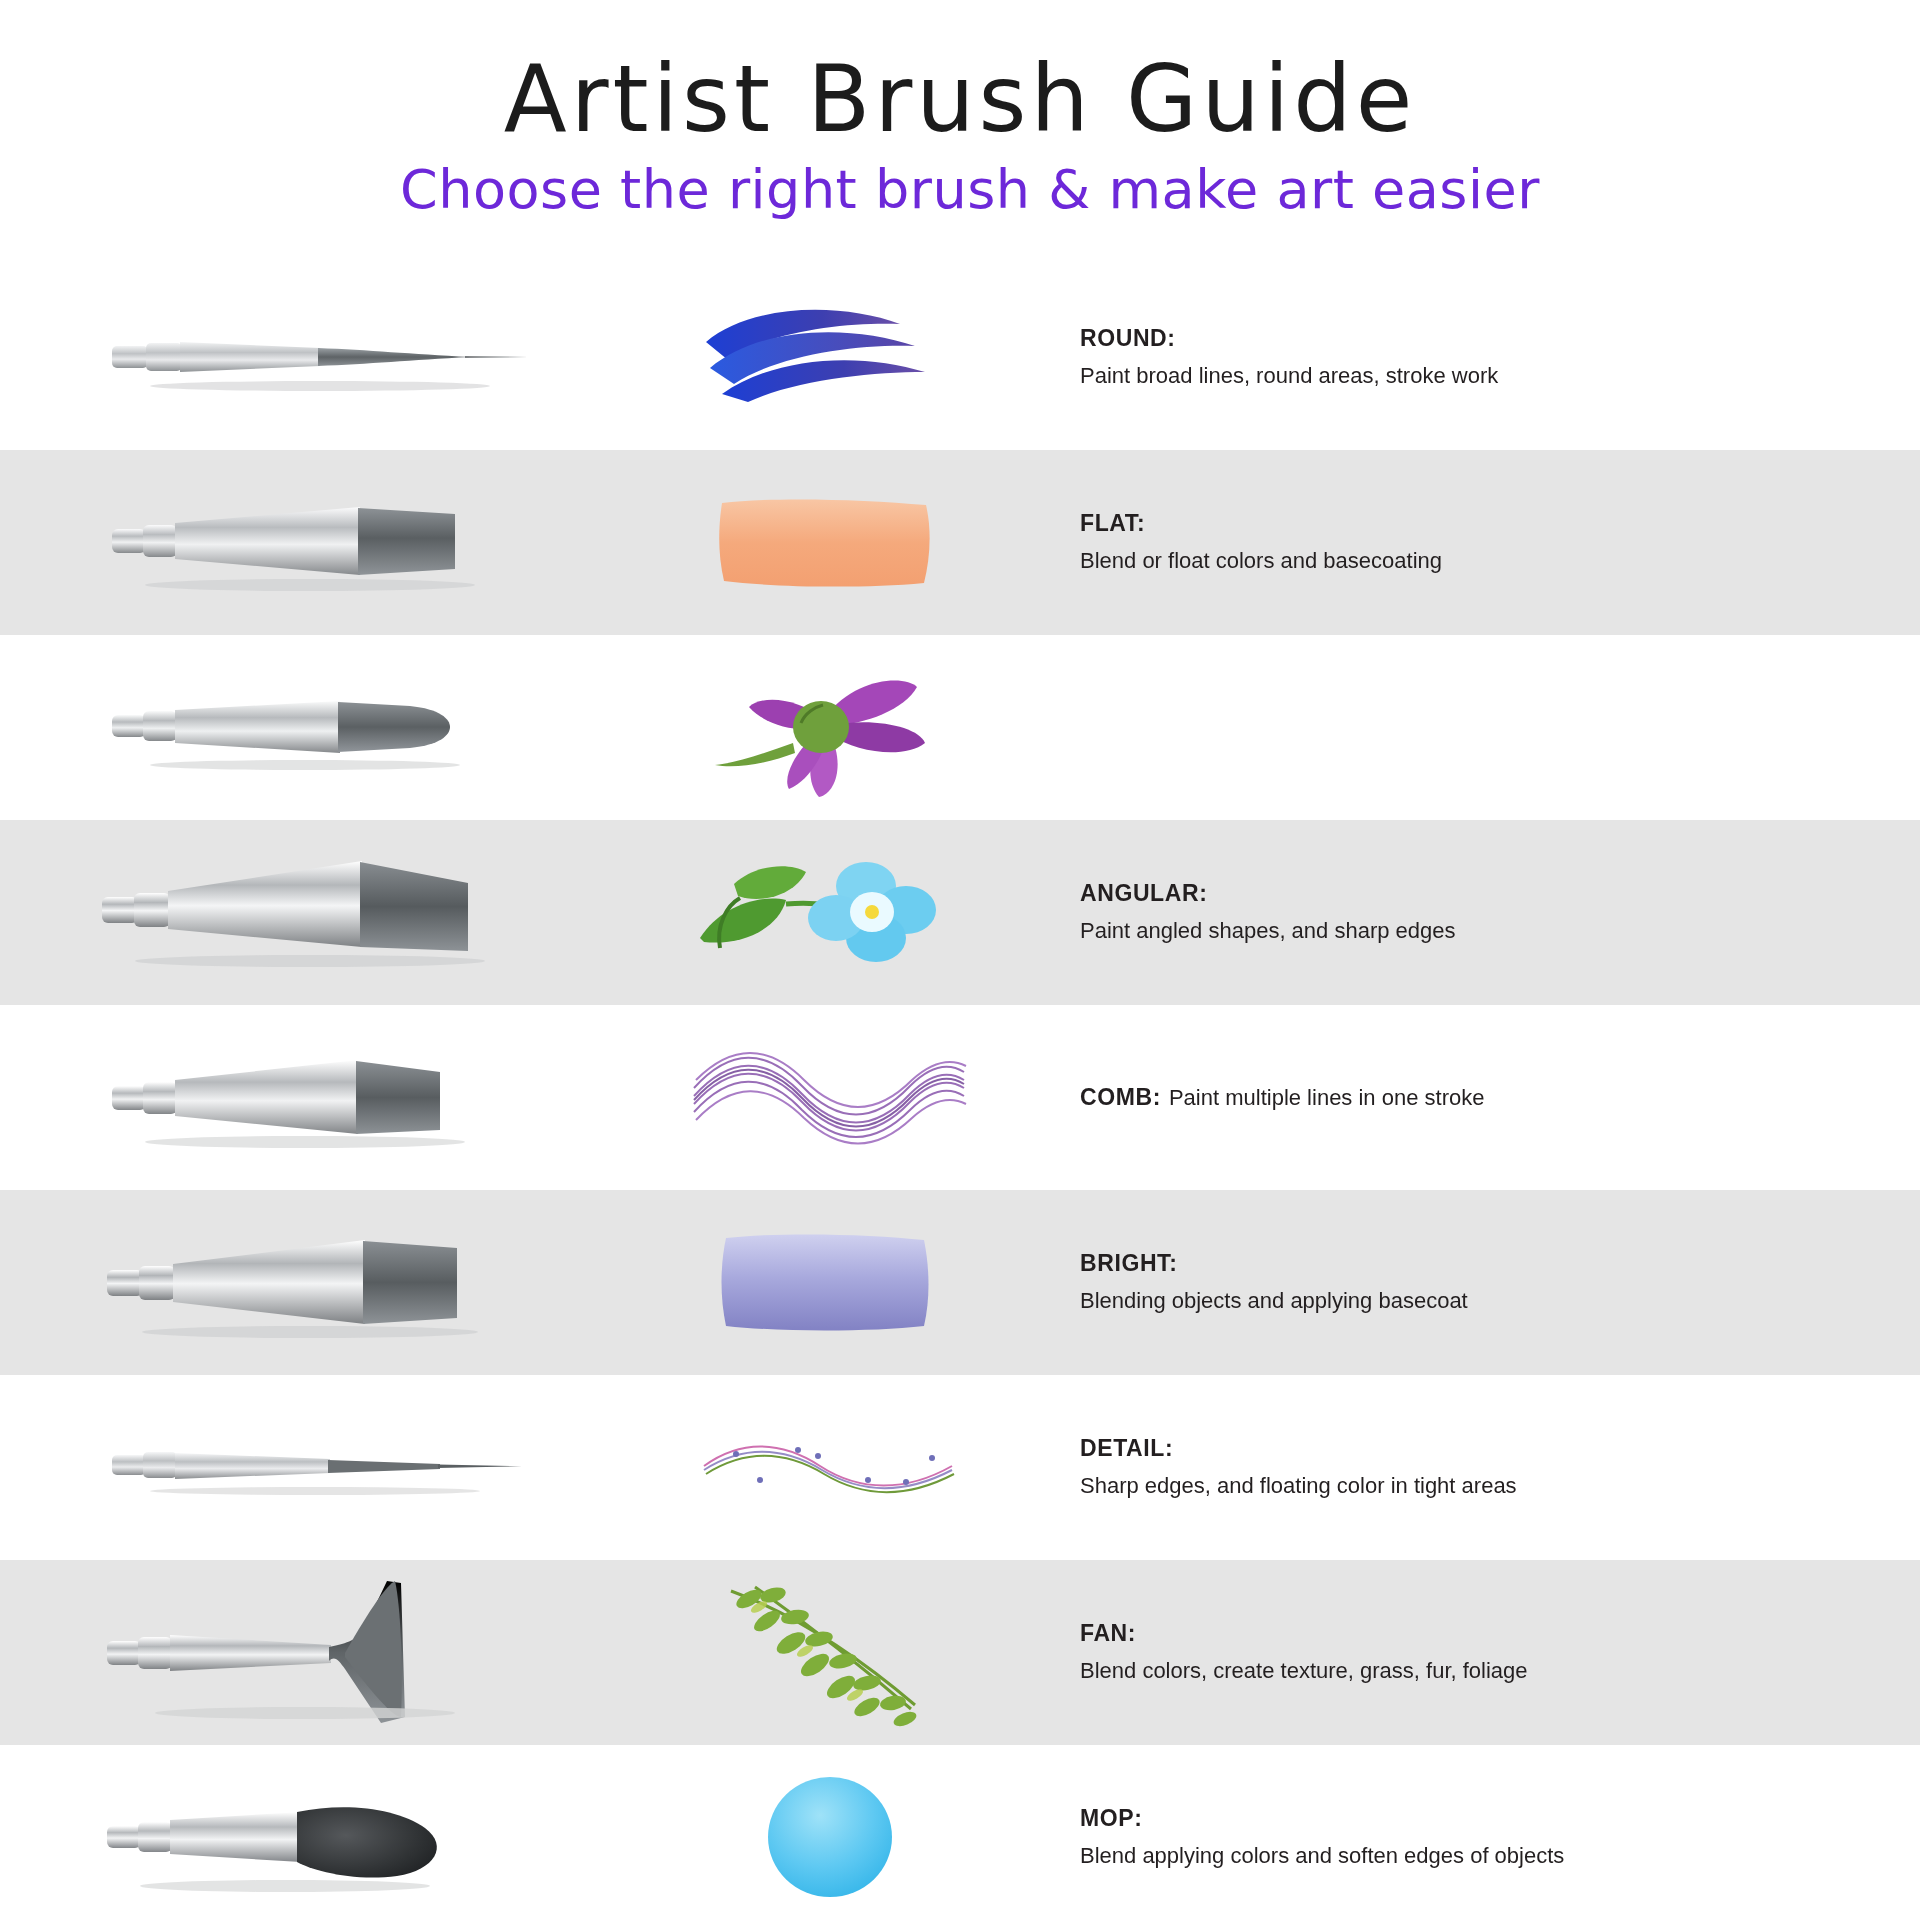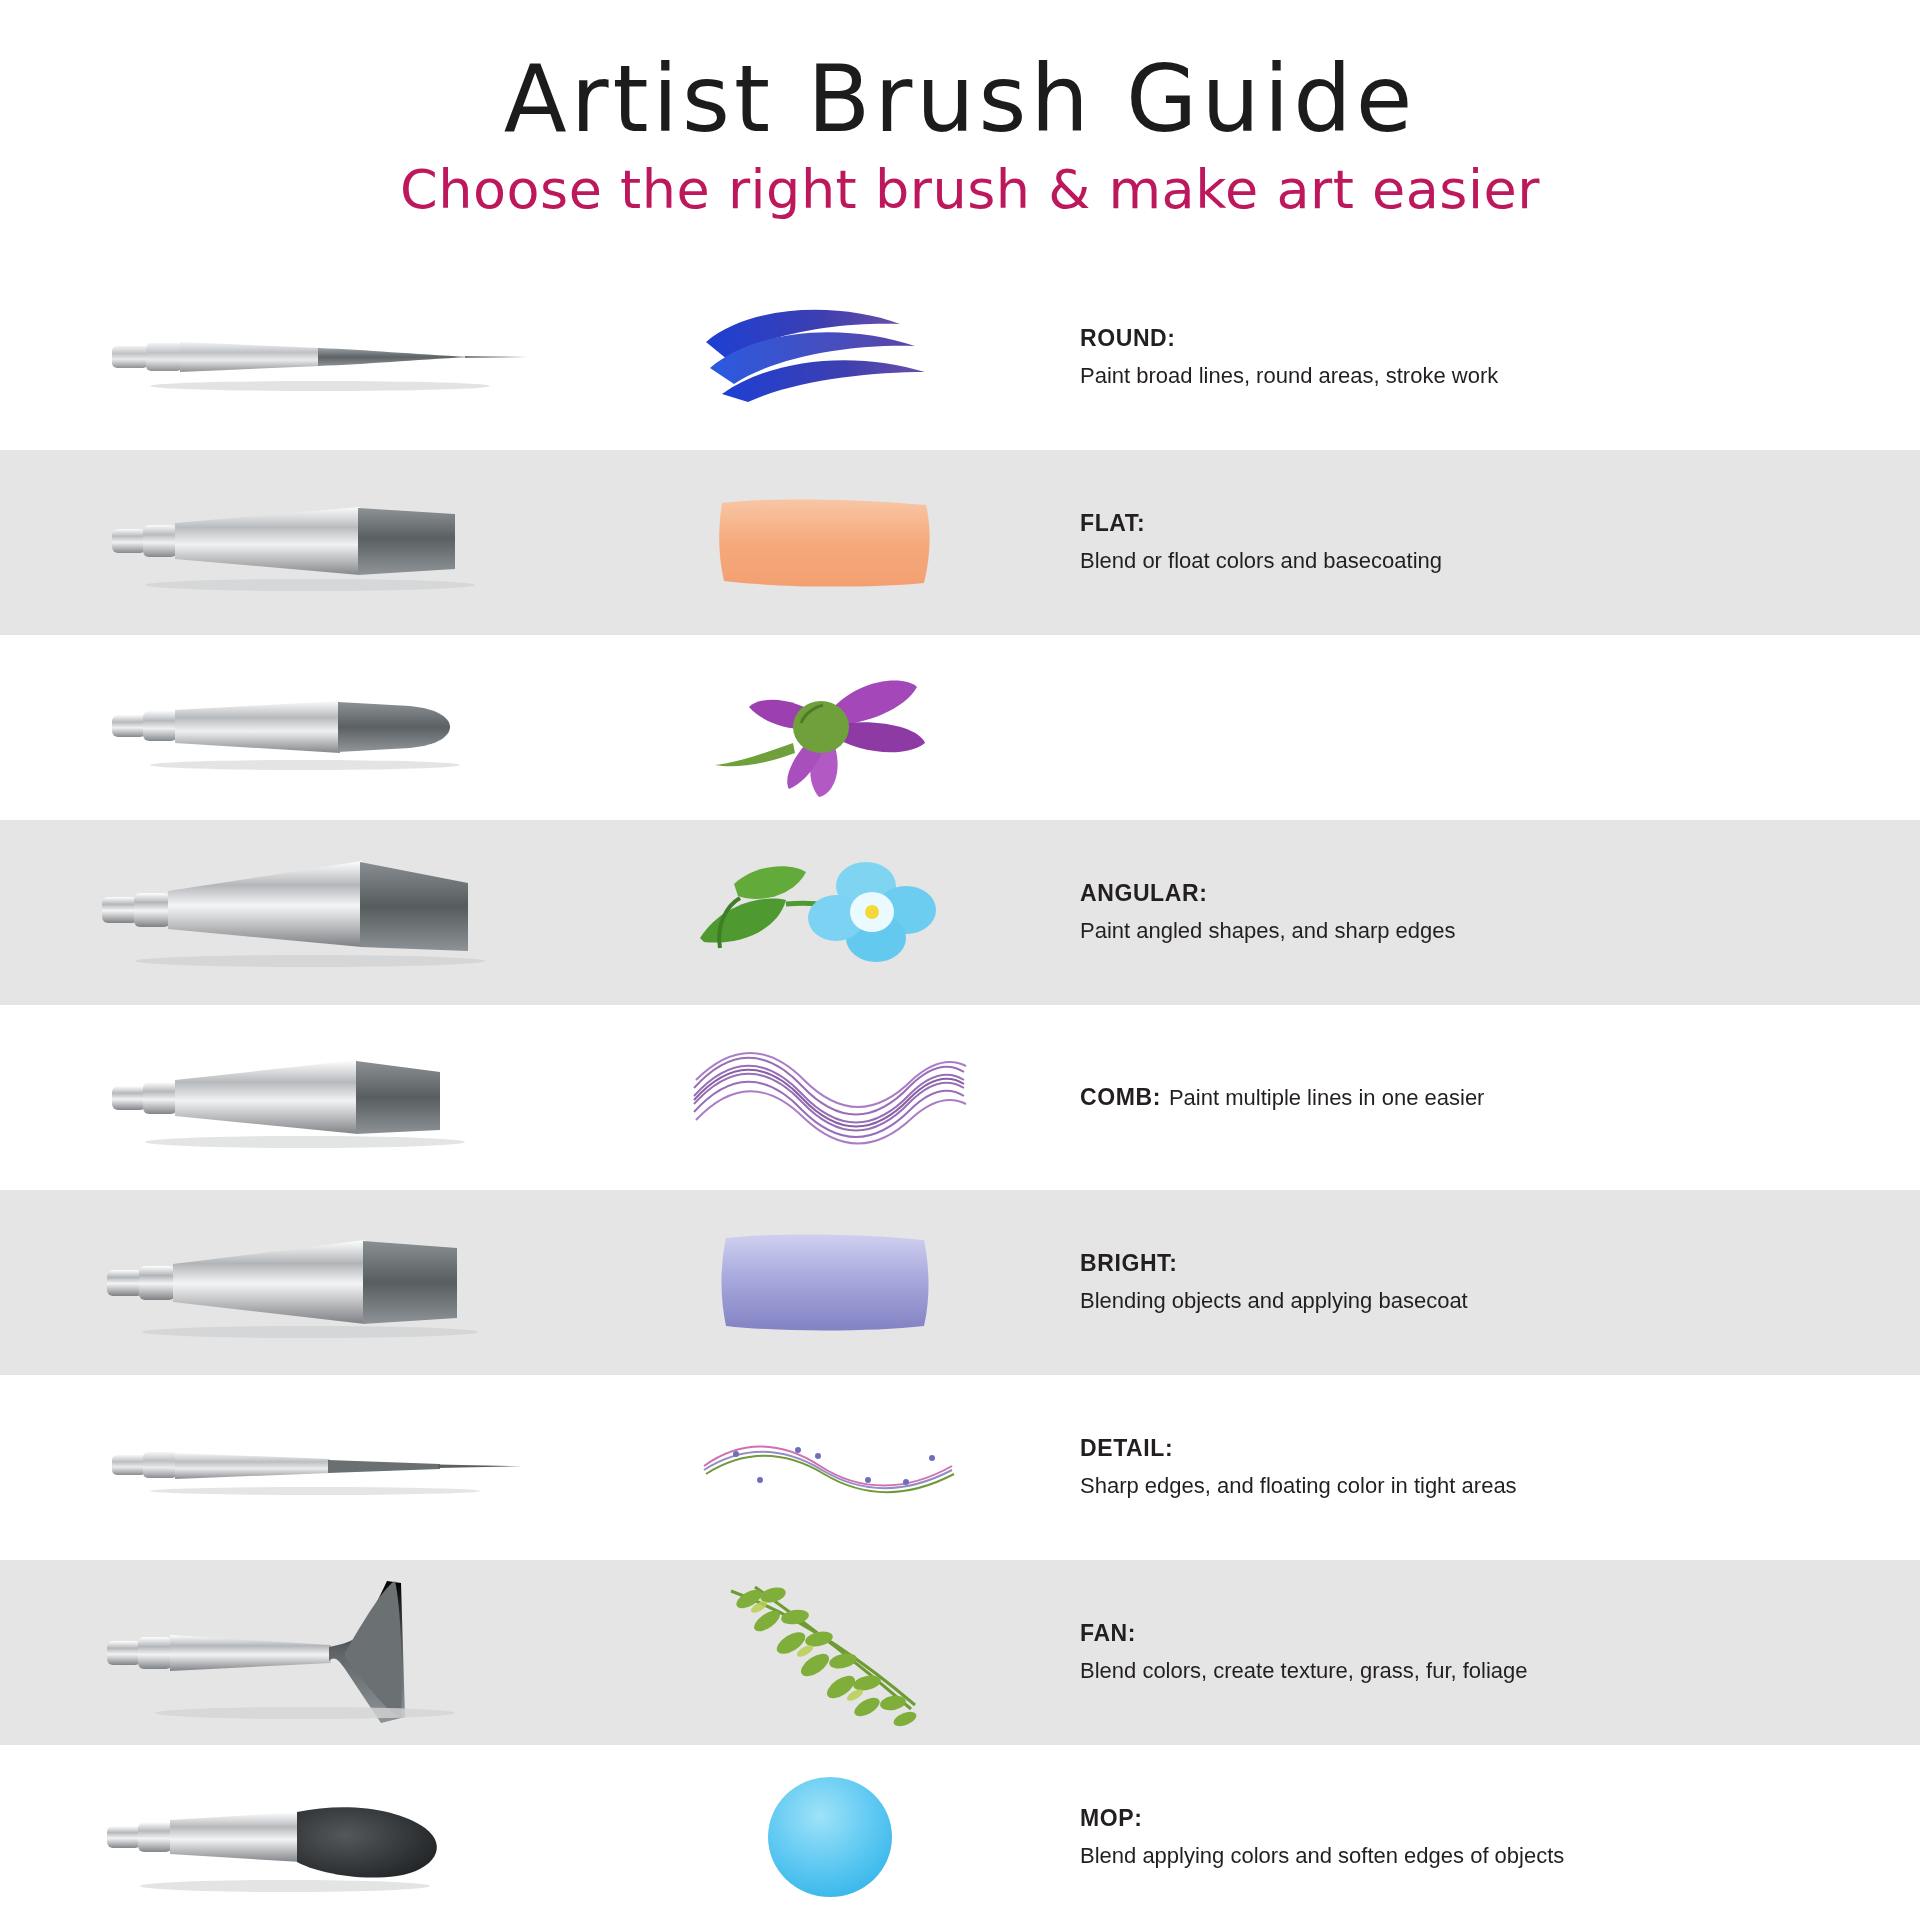--- a/index.html
+++ b/index.html
@@ -27,21 +27,21 @@
     letter-spacing: 4px;
     color: #1c1c1c;
     line-height: 1.0;
     margin: 16px;
   }
   .subtitle {
     font-family: "DejaVu Sans", sans-serif;
     font-size: 54px;
     font-weight: 400;
     letter-spacing: 0.5px;
-    color: #be185d;
+    color: #6d28d9;
     margin: 14px 8px 0 0;
     line-height: 1.05;
     padding-left: 28px;
   }
 
   
   .rows {
     margin-top: 46px;
     position: relative;
   }
@@ -318,21 +318,21 @@
           <path d="M4,62 C40,22 76,22 112,60 C148,98 184,98 220,60 C240,40 258,36 274,46"></path>
           <path d="M4,46 C40,6 76,6 112,44 C148,82 184,82 220,44 C240,24 258,20 274,30"></path>
           <path d="M4,70 C40,30 76,30 112,68 C148,104 184,104 220,68 C240,48 258,44 274,54"></path>
           <path d="M6,38 C42,2 78,2 114,38 C150,74 186,74 222,38 C242,20 260,16 276,24" stroke="#a06fc0"></path>
           <path d="M6,78 C42,40 78,40 114,76 C150,110 186,110 222,76 C242,58 260,54 276,62" stroke="#a06fc0"></path>
           <path d="M4,58 C40,18 76,18 112,56 C148,94 184,94 220,56 C240,36 258,32 274,42" stroke="#7a4f9c"></path>
         </g>
       </svg>
     </div>
     <div class="cell-text">
-      <p class="lbl">COMB:</p><span class="desc">Paint multiple lines in one easier</span>
+      <p class="lbl">COMB:</p><span class="desc">Paint multiple lines in one stroke</span>
     </div>
   </div>
 
   <div class="row shaded">
     <div class="cell-brush">
       <svg width="430" height="120" viewBox="0 0 430 120">
         <defs>
           <linearGradient id="metalB" x1="0" y1="0" x2="0" y2="1">
             <stop offset="0%" stop-color="#ffffff"></stop>
               <stop offset="28%" stop-color="#b2b5b8"></stop>

